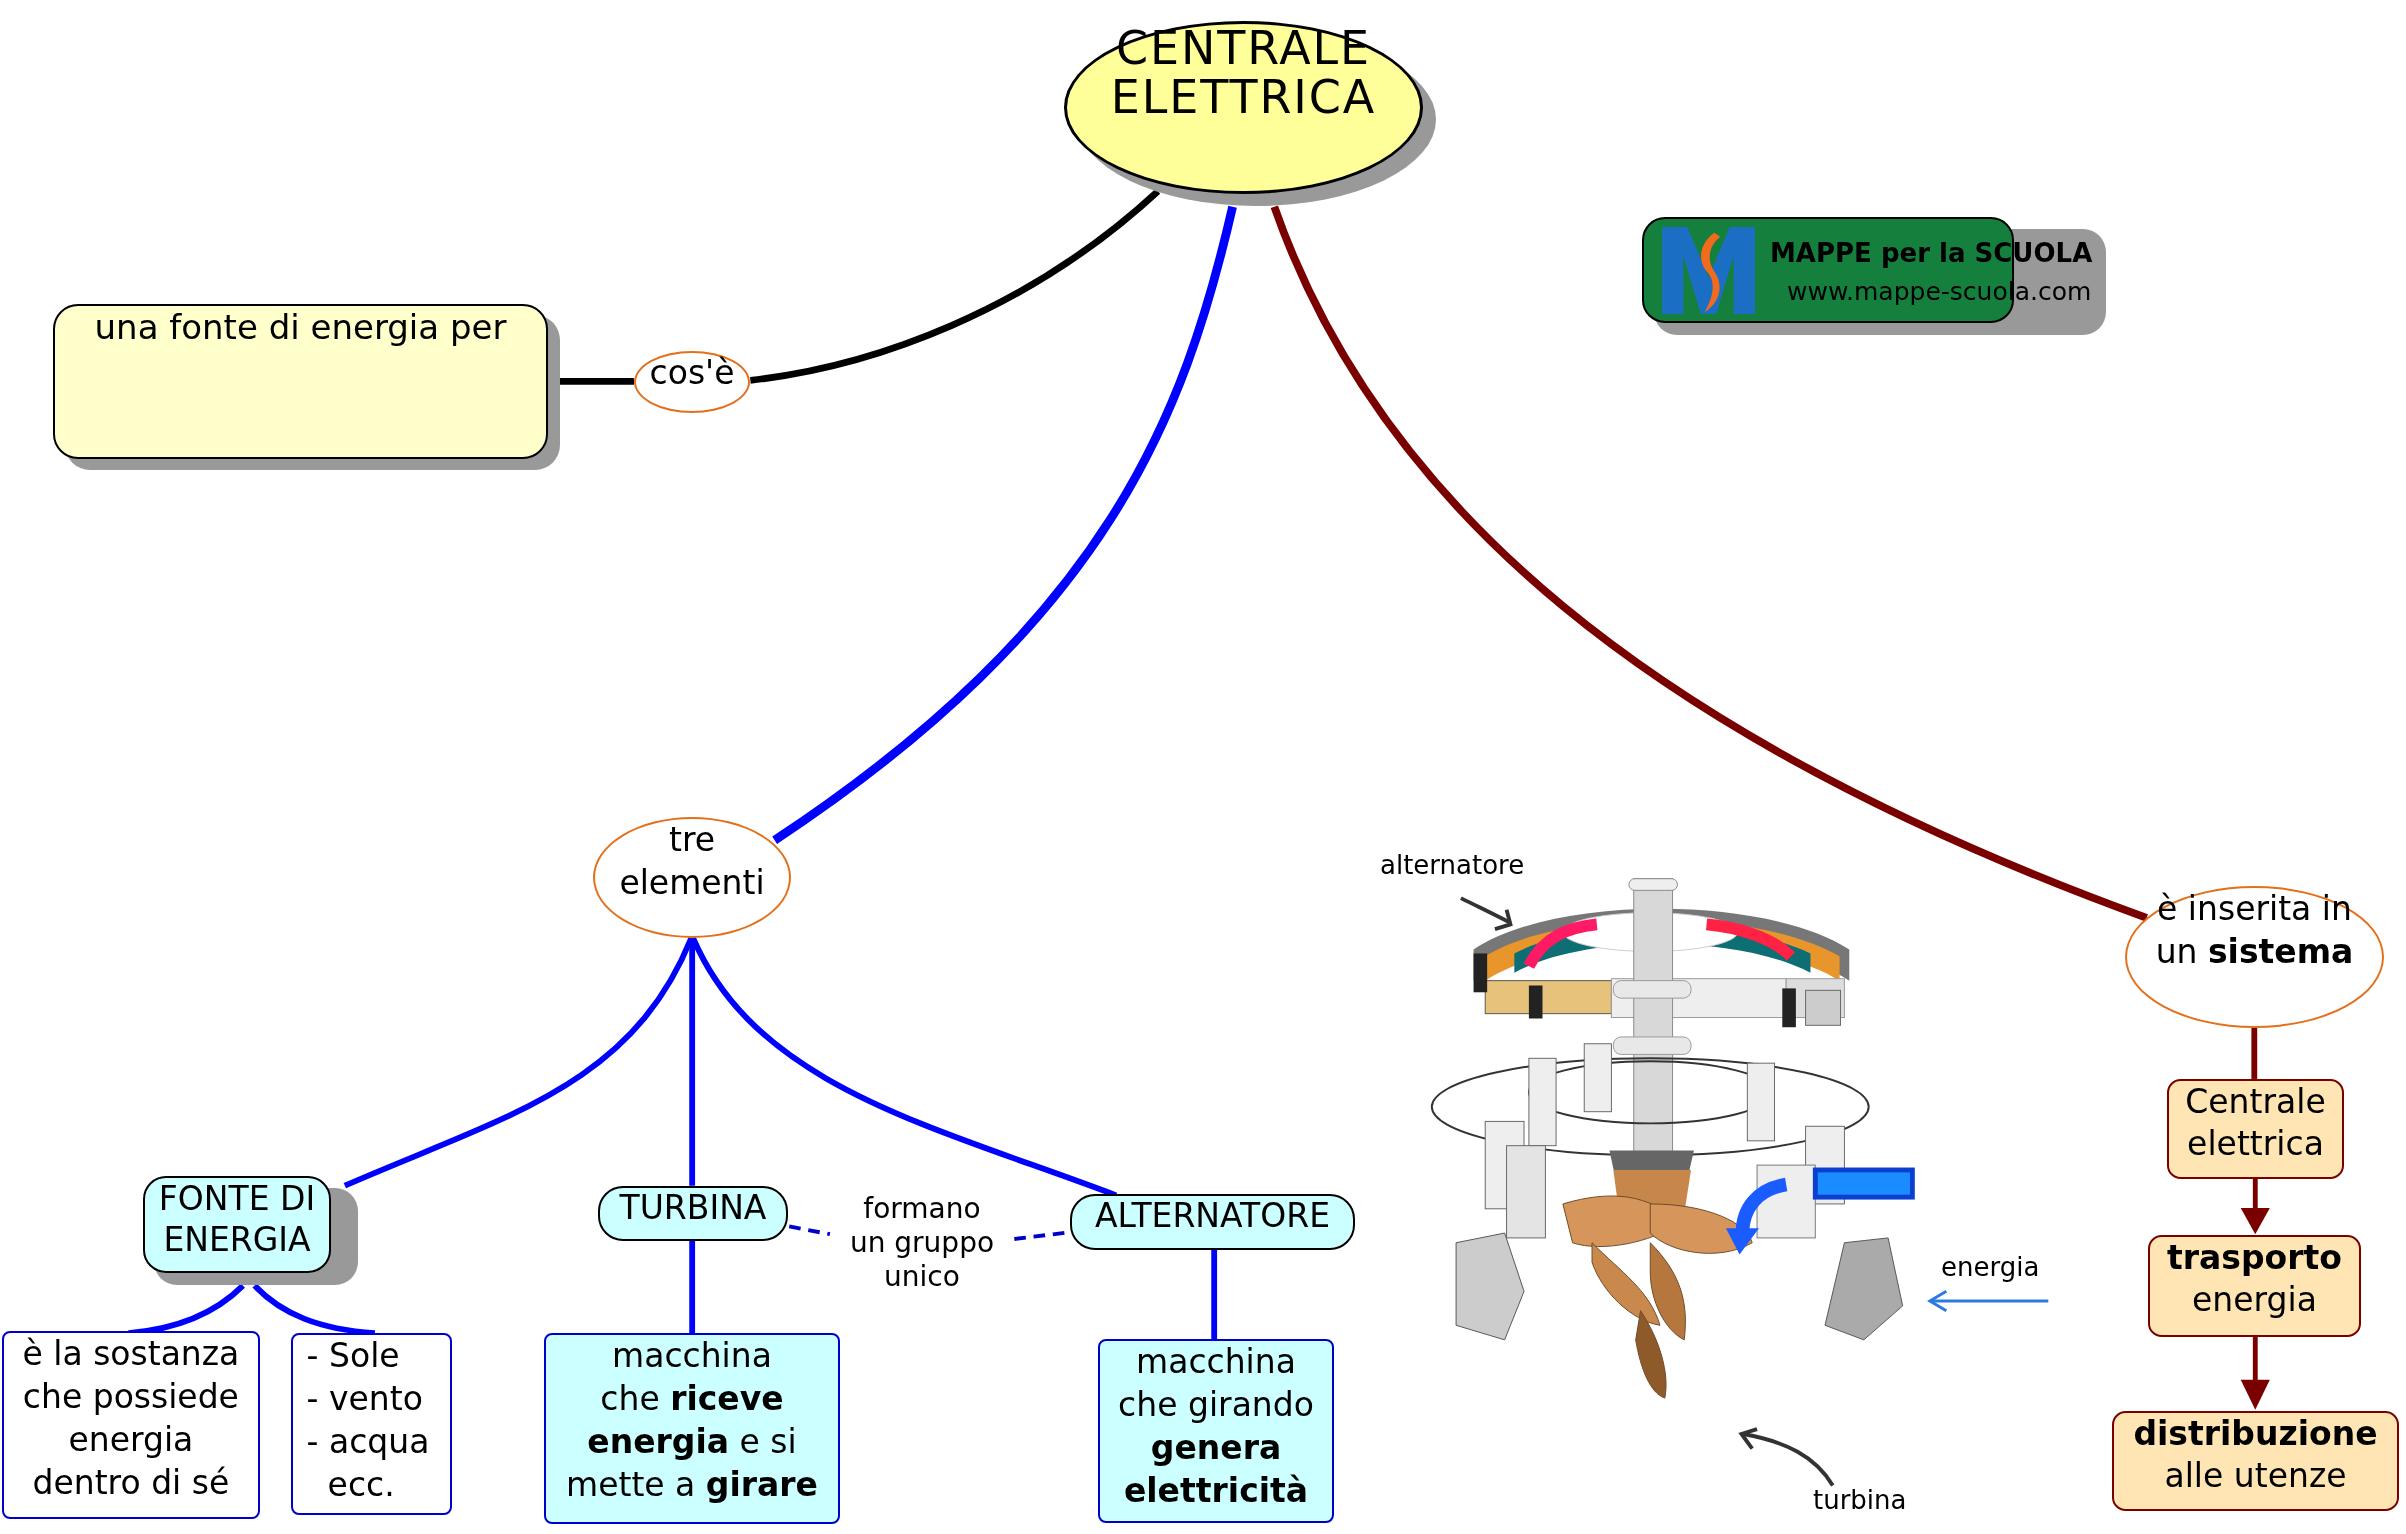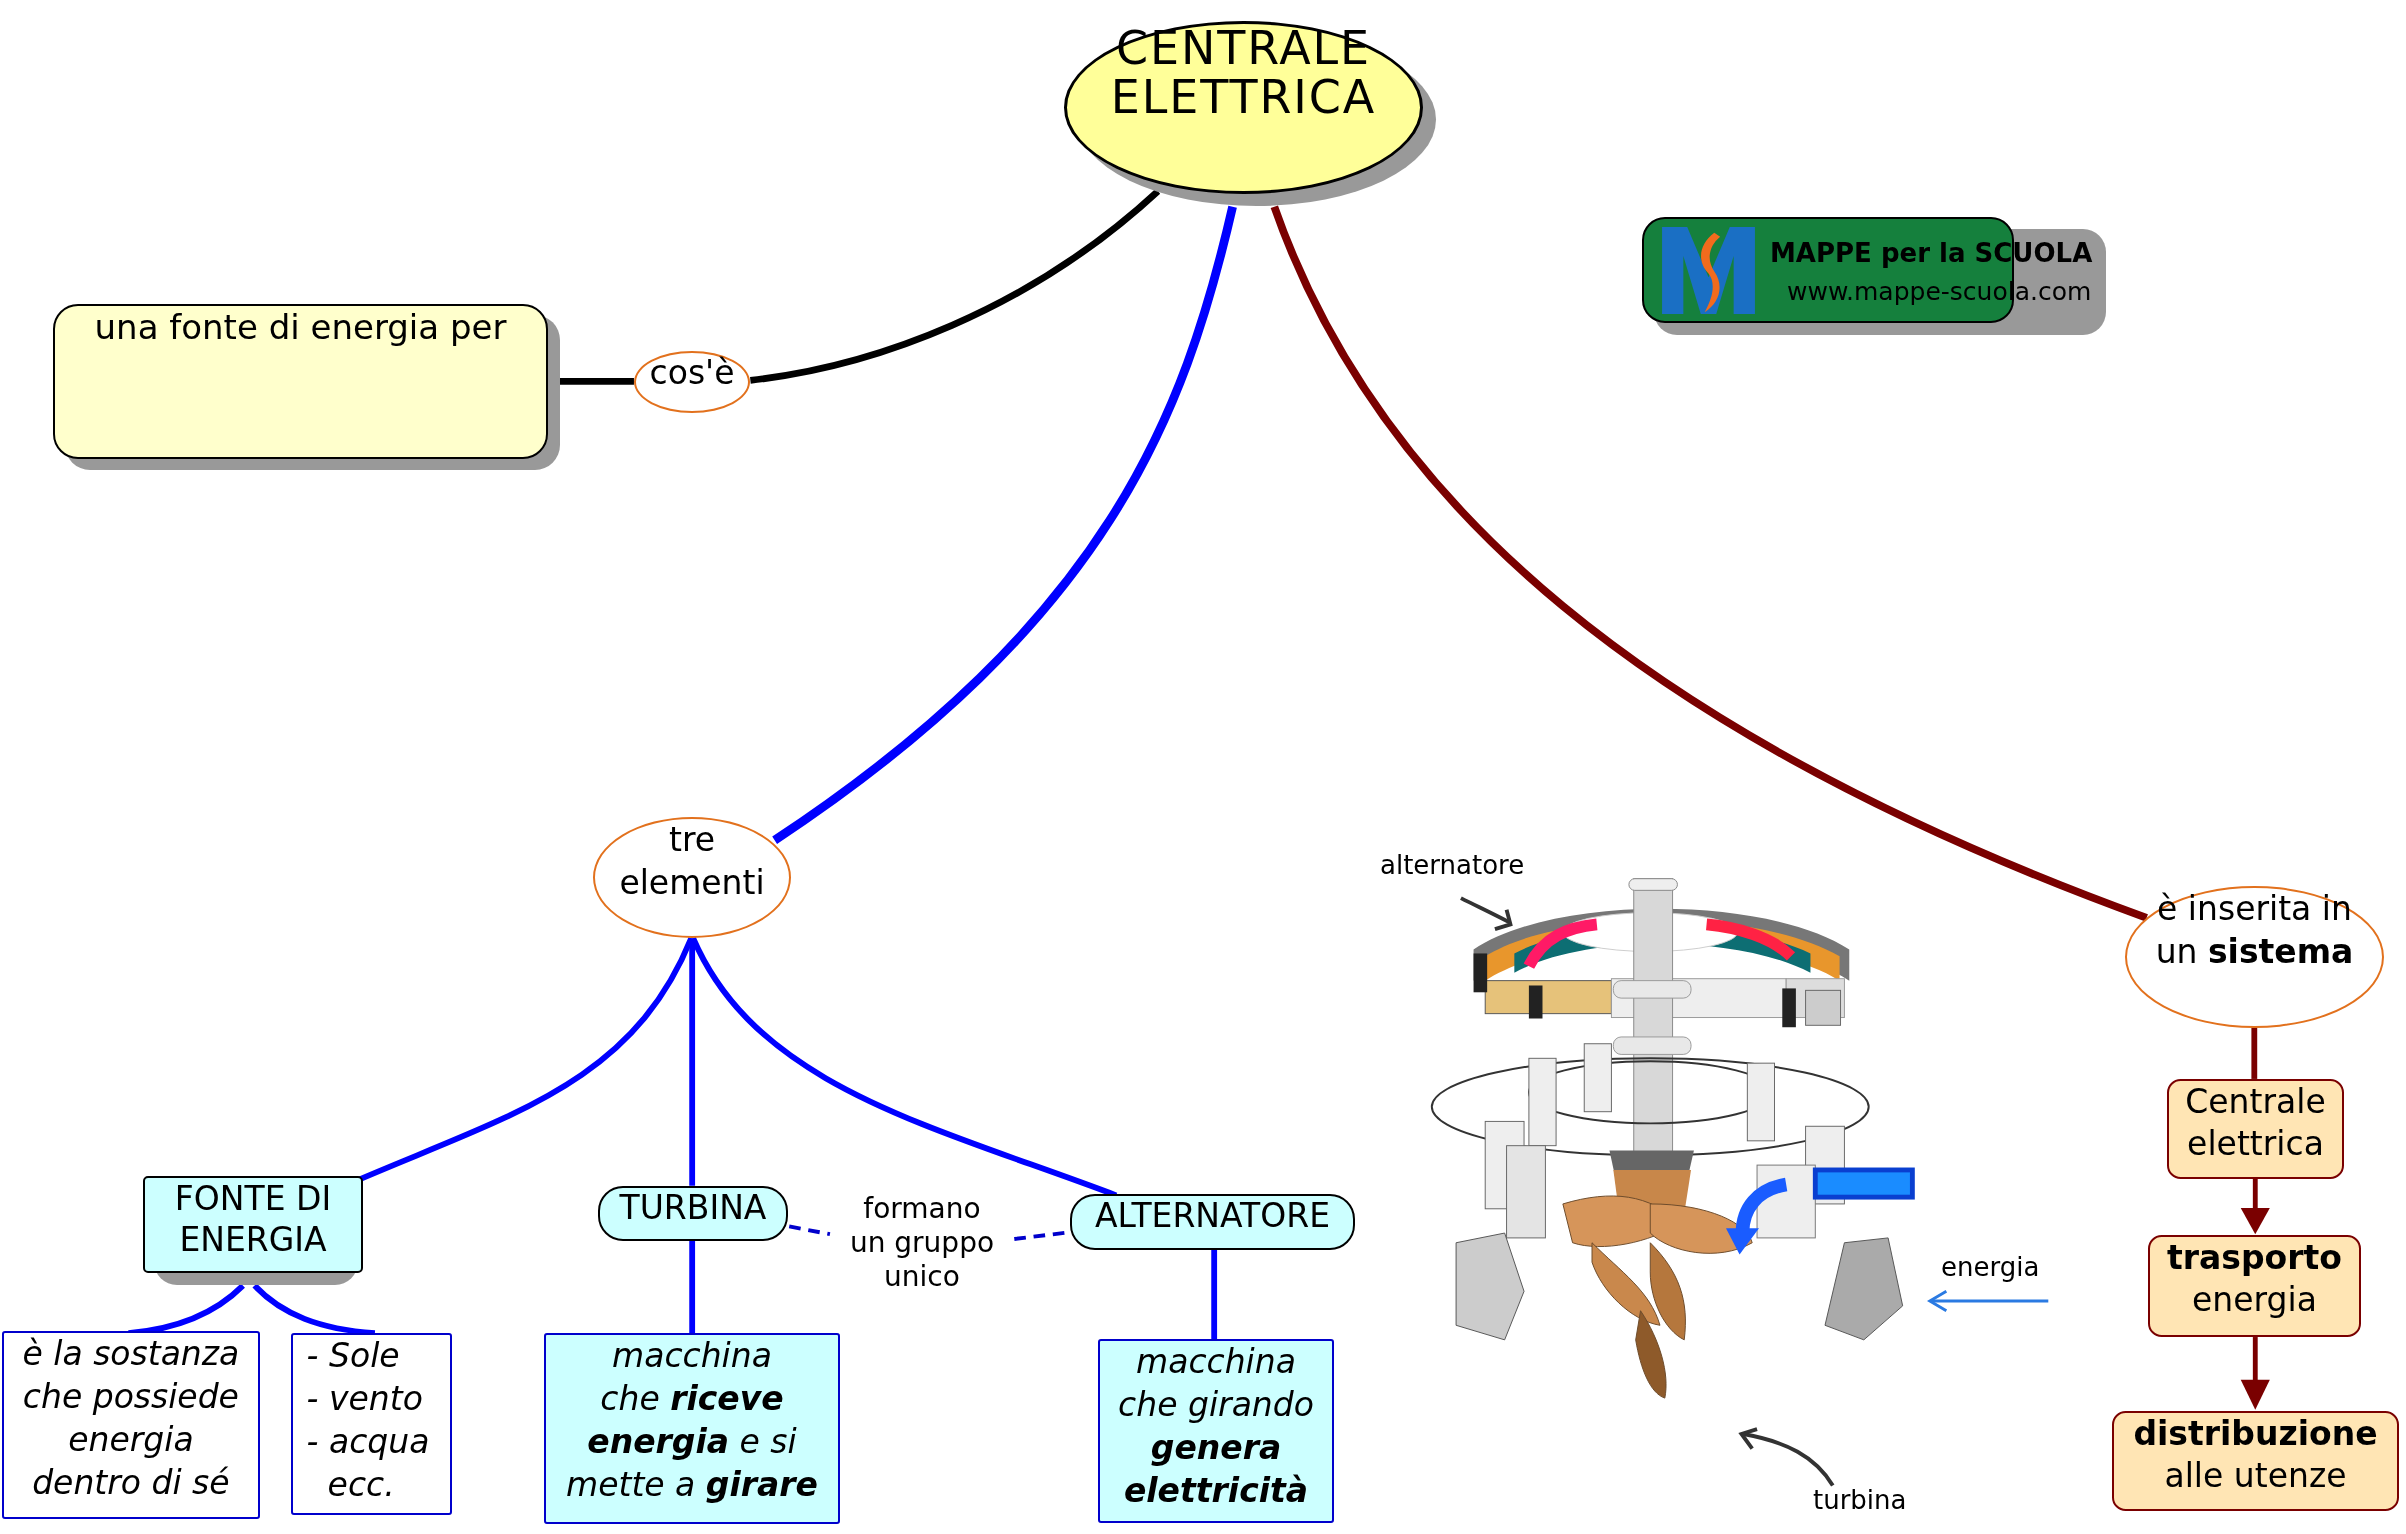--- a/index.html
+++ b/index.html
@@ -24,26 +24,26 @@
 
   
   .ell { border-radius:50%; background:#fff; border:2.9px solid #e2711d; }
   #cose { left:634px; top:351px; width:116px; height:62px; font-size:33px; }
   #tre { left:593px; top:817px; width:198px; height:121px; font-size:33px; line-height:1.3; }
   #sistema { left:2125px; top:886px; width:259px; height:142px; font-size:33px; line-height:1.3; }
 
   
   .cyan { background:#ccffff; border:2.9px solid #000; }
   #fonte-shadow { left:154px; top:1188px; width:204px; height:97px; border-radius:23px; }
-  #fonte { left:143px; top:1176px; width:220px; height:97px; border-radius:5px; font-size:33px; line-height:1.25; }
+  #fonte { left:143px; top:1176px; width:188px; height:97px; border-radius:23px; font-size:33px; line-height:1.25; }
   #turbina { left:598px; top:1186px; width:190px; height:55px; border-radius:25px; font-size:33px; }
   #alternatore { left:1070px; top:1194px; width:285px; height:56px; border-radius:25px; font-size:33px; }
 
   
-  .desc { border:2.9px solid #0000cc; border-radius:3px; font-size:33px; line-height:1.3;font-style:italic; }
+  .desc { border:2.9px solid #0000cc; border-radius:8px; font-size:33px; line-height:1.3; }
   #fonte-desc { left:1.9px; top:1331px; width:258px; height:188px; background:#fff; }
   #fonte-examples { left:291px; top:1333px; width:161px; height:182px; background:#fff; align-items:flex-start; padding-left:13.6px; }
   #fonte-examples span.line { text-align:left; }
   #turbina-desc { left:544px; top:1333px; width:296px; height:191px; background:#ccffff; }
   #alternatore-desc { left:1098px; top:1339px; width:236px; height:184px; background:#ccffff; }
 
   
   #formano { left:830px; top:1192px; width:184px; height:107px; font-size:28px; line-height:1.22; }
 
   

